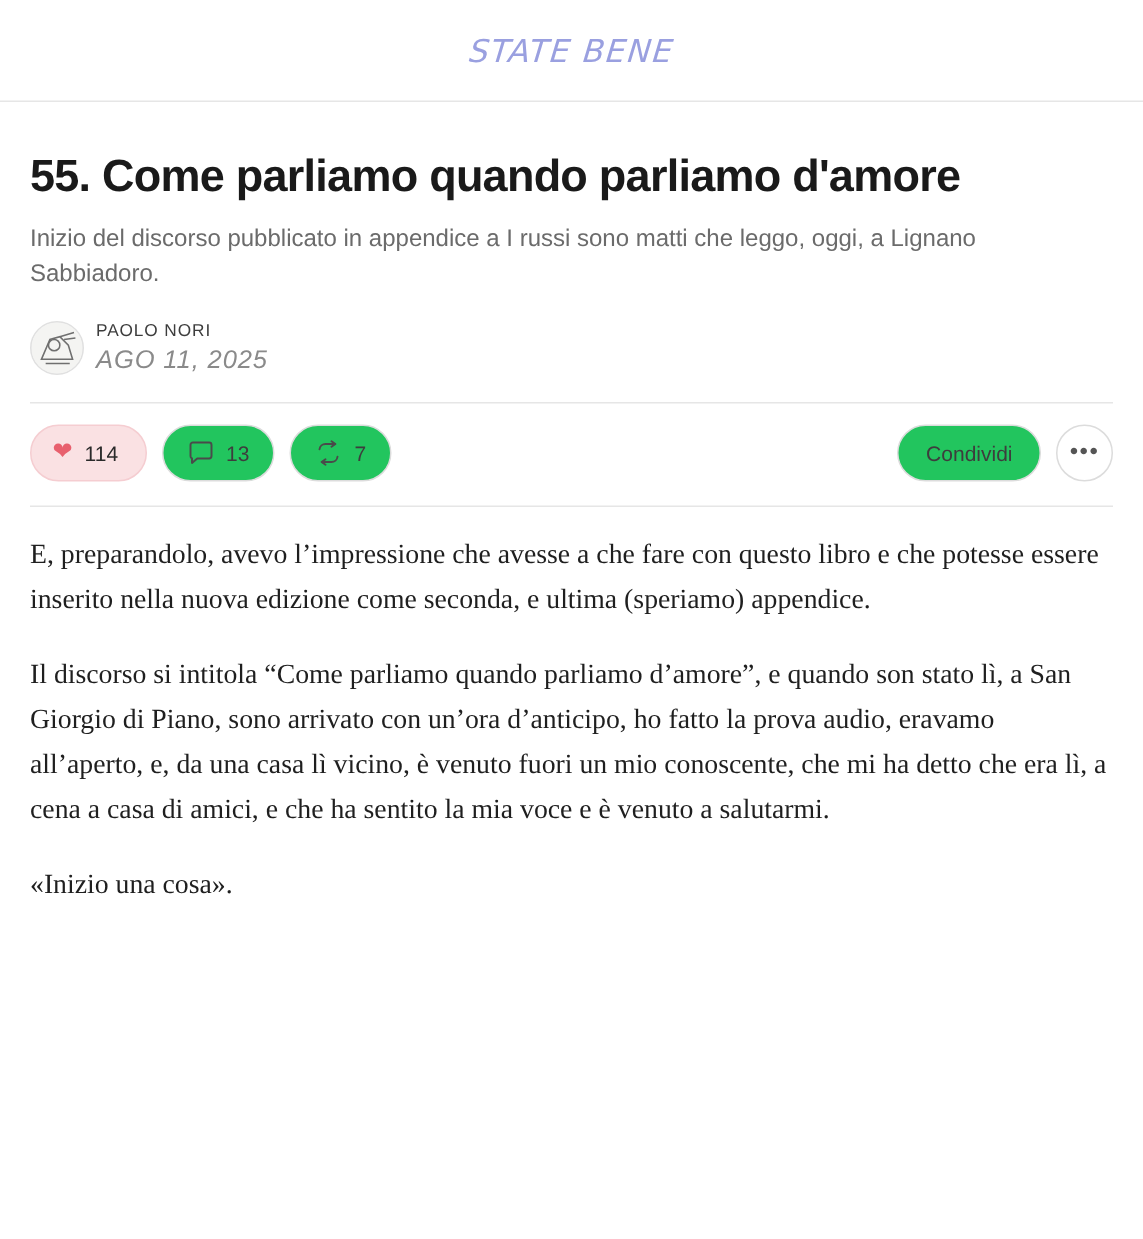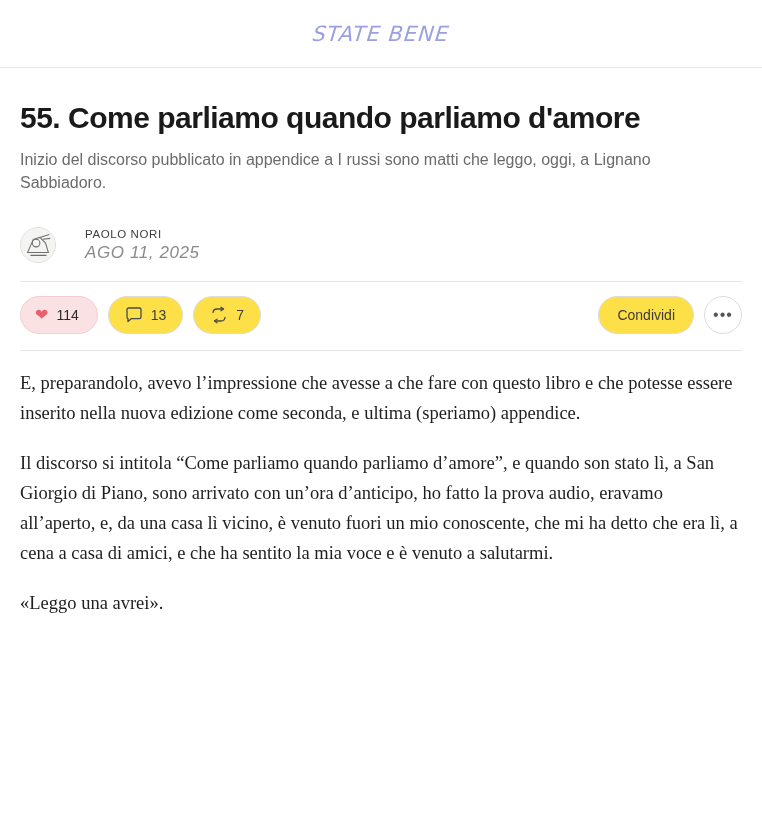--- a/index.html
+++ b/index.html
@@ -47,22 +47,22 @@
     font-size: 16px;
     line-height: 1.45;
     color: #6b6b6b;
     margin: 12px 16px 0 0;
     font-weight: 400;
   }
 
   .byline {
     display: flex;
     align-items: center;
-    gap: 29px;
-    margin-top: 33px;
+    gap: 8px;
+    margin-top: 20px;
     padding-bottom: 18px;
     border-bottom: 1px solid #e6e6e6;
   }
   .avatar {
     width: 36px; height: 36px;
     border-radius: 50%;
     background: #f2f2f2;
     border: 1px solid #e0e0e0;
     overflow: hidden;
     flex: none;
@@ -88,21 +88,21 @@
     display: flex;
     align-items: center;
     gap: 10px;
     padding: 14px 0 16px 0;
     border-bottom: 1px solid #e6e6e6;
   }
   .pill {
     height: 38px;
     border: 1px solid #dcdcdc;
     border-radius: 19px;
-    background: #fde047;
+    background: #22c55e;
     display: inline-flex;
     align-items: center;
     gap: 8px;
     padding: 0 16px;
     font-size: 14px;
     color: #3d3d3d;
     cursor: pointer;
   }
   .pill.like {
     background: #fae1e3;
@@ -198,16 +198,16 @@
 
     <div class="spacer"></div>
 
     <button class="pill share">Condividi</button>
     <button class="dots">•••</button>
   </div>
 
   <article class="body-copy">
       <p><span>E, preparandolo, avevo l’impressione che avesse a che fare con questo libro e che potesse essere inserito nella nuova edizione come seconda, e ultima (speriamo) appendice.</span></p>
       <p><span>Il discorso si intitola “Come parliamo quando parliamo d’amore”, e quando son stato lì, a San Giorgio di Piano, sono arrivato con un’ora d’anticipo, ho fatto la prova audio, eravamo all’aperto, e, da una casa lì vicino, è venuto fuori un mio conoscente, che mi ha detto che era lì, a cena a casa di amici, e che ha sentito la mia voce e è venuto a salutarmi.</span></p>
-      <p><span>«Leggo una avrei».</span></p>
+      <p><span>«Inizio una cosa».</span></p>
     </article>
 
 </div>
 
 </body></html>

